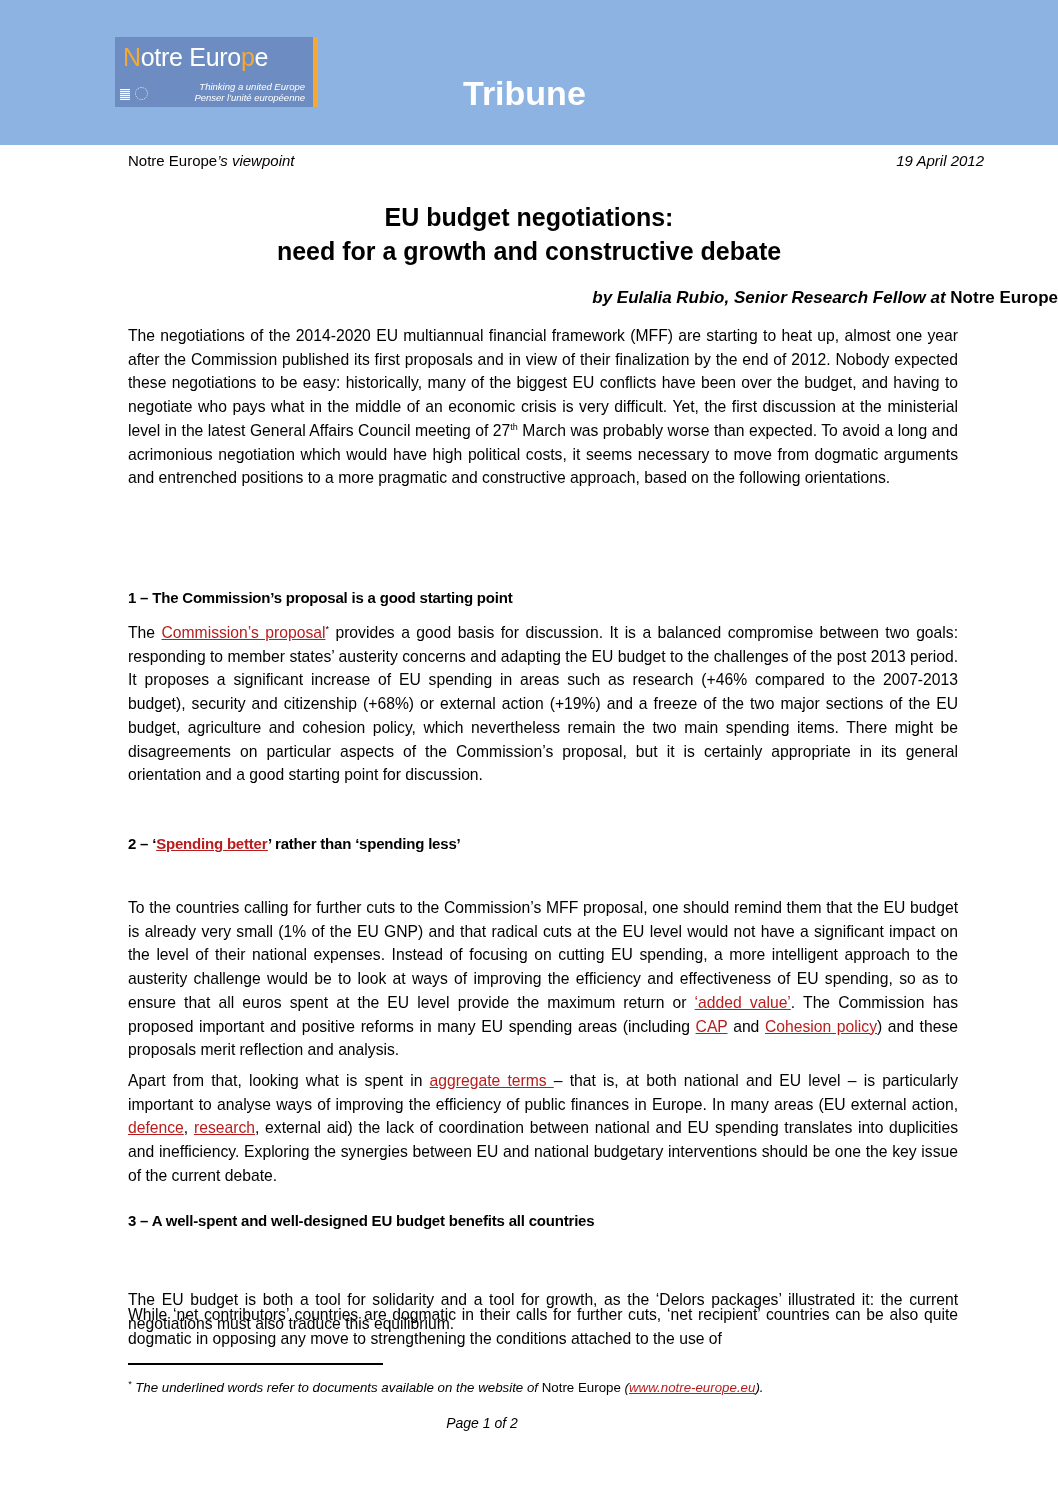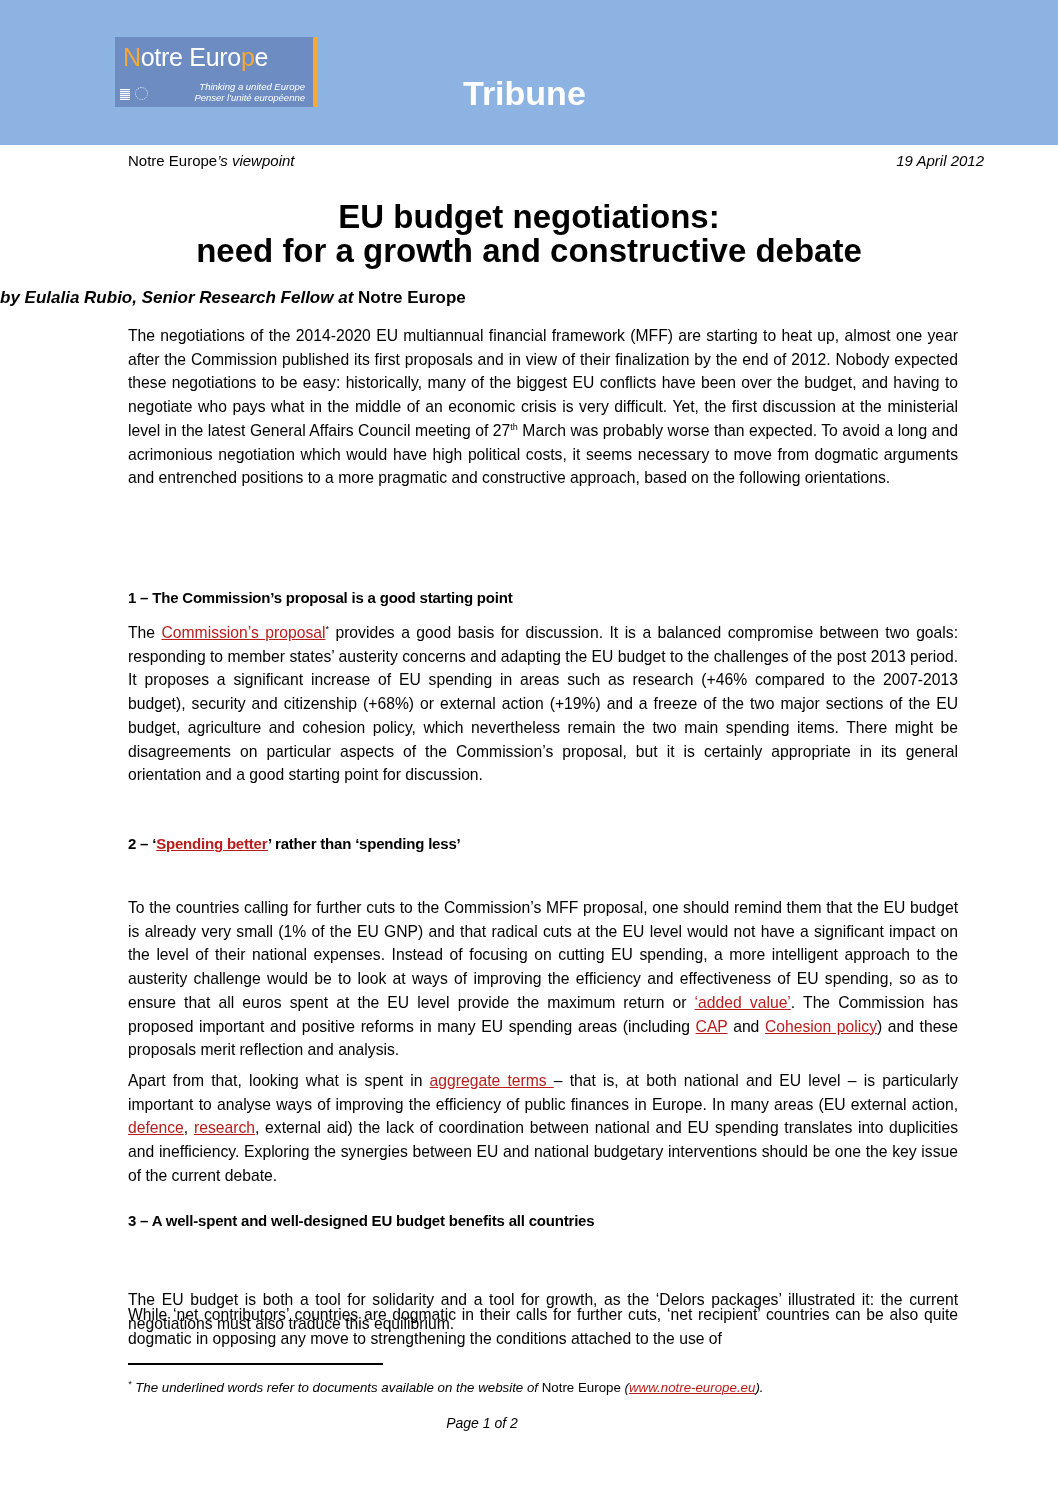--- a/index.html
+++ b/index.html
@@ -11,22 +11,22 @@
   .logo-name { position: absolute; left: 8px; top: 6px; font-size: 25px; color: #ffffff; letter-spacing: -0.3px; }
   .logo-name .acc { color: #F5A833; }
   .logo-tag { position: absolute; right: 8px; top: 44px; font-size: 9.5px; font-style: italic; color: #ffffff; text-align: right; line-height: 11px; }
   .logo-doc-icon { position: absolute; left: 5px; top: 52px; width: 10px; height: 11px; background: repeating-linear-gradient(#ffffff 0 1px, #8fa6d0 1px 2px); }
   .logo-stars-icon { position: absolute; left: 20px; top: 50px; width: 11px; height: 11px; border: 1px dotted #e8eefb; border-radius: 50%; }
   .tribune { position: absolute; left: 463px; top: 62px; font-size: 34px; font-weight: bold; color: #ffffff; margin-top: 12px; }
 
   .topline { position: absolute; top: 152px; left: 128px; width: 856px; font-size: 15px; }
   .topline .left { position: absolute; left: 0; }
   .topline .right { position: absolute; right: 0; font-style: italic; }
-  .title { position: absolute; top: 200px; left: 0; width: 1058px; text-align: center; font-size: 33px; font-weight: bold; line-height: 34px; }
-  .byline { position: absolute; top: 288px; left: 0; width: 1058px; text-align: left; font-size: 17px; font-weight: bold; }
+  .title { position: absolute; top: 200px; left: 0; width: 1058px; text-align: center; font-size: 25px; font-weight: bold; line-height: 34px; }
+  .byline { position: absolute; top: 288px; left: 0; width: 1058px; text-align: right; font-size: 17px; font-weight: bold; }
   .byline i { font-style: italic; }
 
   .body { position: absolute; left: 128px; width: 830px; font-size: 15.7px; line-height: 23.7px; text-align: justify; }
   .body p { margin: 0; }
   .h { position: absolute; left: 128px; font-size: 15px; font-weight: bold; letter-spacing: -0.2px; }
   a.lnk { color: #b91c1c; text-decoration: underline; }
   sup { font-size: 9px; line-height: 0; }
 
   .fn-rule { position: absolute; left: 128px; top: 1363px; width: 255px; height: 2px; background: #000; }
   .footnote { position: absolute; left: 128px; top: 1380px; font-size: 13.3px; font-style: italic; }

